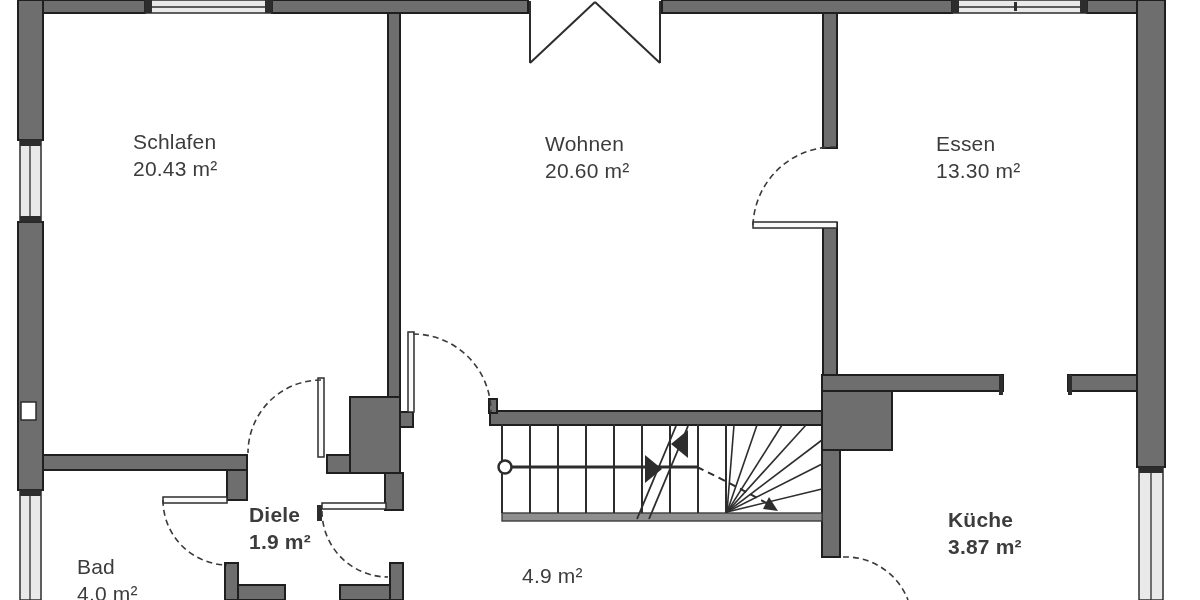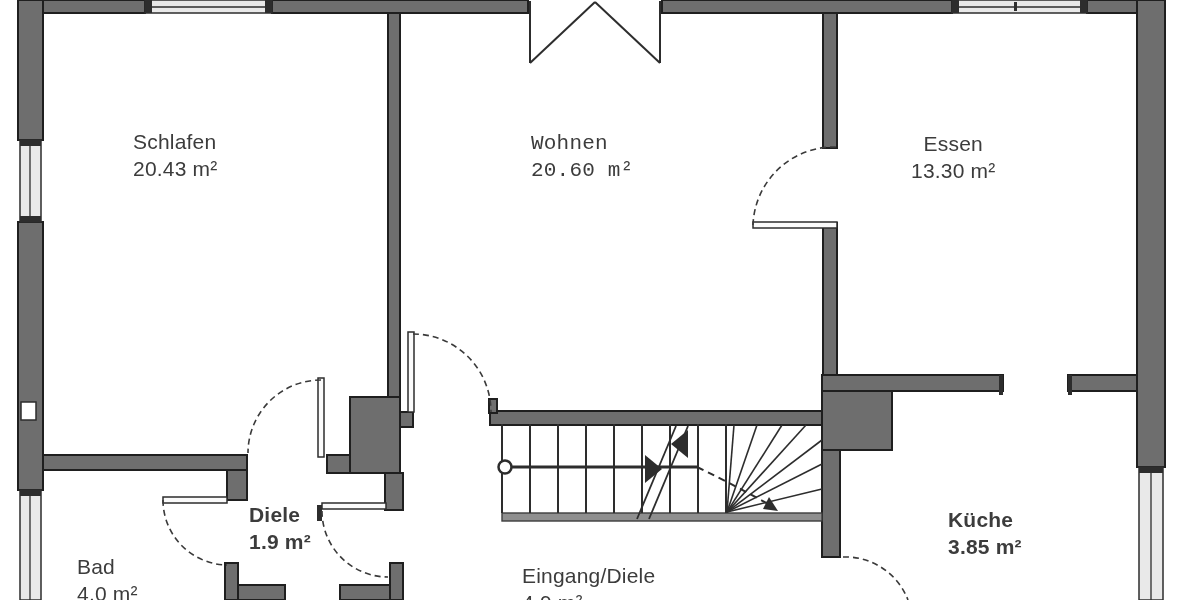--- a/index.html
+++ b/index.html
@@ -179,36 +179,35 @@
       <polygon points="645,455 645,483 662,469" fill="#2d2d2d"></polygon>
       <polygon points="688,458 688,430 671,444" fill="#2d2d2d"></polygon>
     </g>
   </g>
 </svg>
 
 <div class="room-label" style="left:133px;top:128px;">
   <span class="nm">Schlafen</span>
   <span class="ar">20.43 m²</span>
 </div>
-<div class="room-label" style="left:531px;top:130px;font-family:Liberation Mono, monospace;">
+<div class="room-label" style="left:545px;top:130px;">
   <span class="nm">Wohnen</span>
   <span class="ar">20.60 m²</span>
 </div>
-<div class="room-label" style="left:911px;top:130px;text-align:center;">
+<div class="room-label" style="left:936px;top:130px;">
   <span class="nm">Essen</span>
   <span class="ar">13.30 m²</span>
 </div>
 <div class="room-label" style="left:77px;top:553px;">
   <span class="nm">Bad</span>
   <span class="ar">4.0 m²</span>
 </div>
 <div class="room-label" style="left:249px;top:501px;font-weight:bold;">
   <span class="nm">Diele</span>
   <span class="ar">1.9 m²</span>
 </div>
 <div class="room-label" style="left:522px;top:562px;">
-  <span class="nm">Eingang/Diele</span>
   <span class="ar">4.9 m²</span>
 </div>
 <div class="room-label" style="left:948px;top:506px;font-weight:bold;">
   <span class="nm">Küche</span>
-  <span class="ar">3.85 m²</span>
+  <span class="ar">3.87 m²</span>
 </div>
 
 </body></html>

